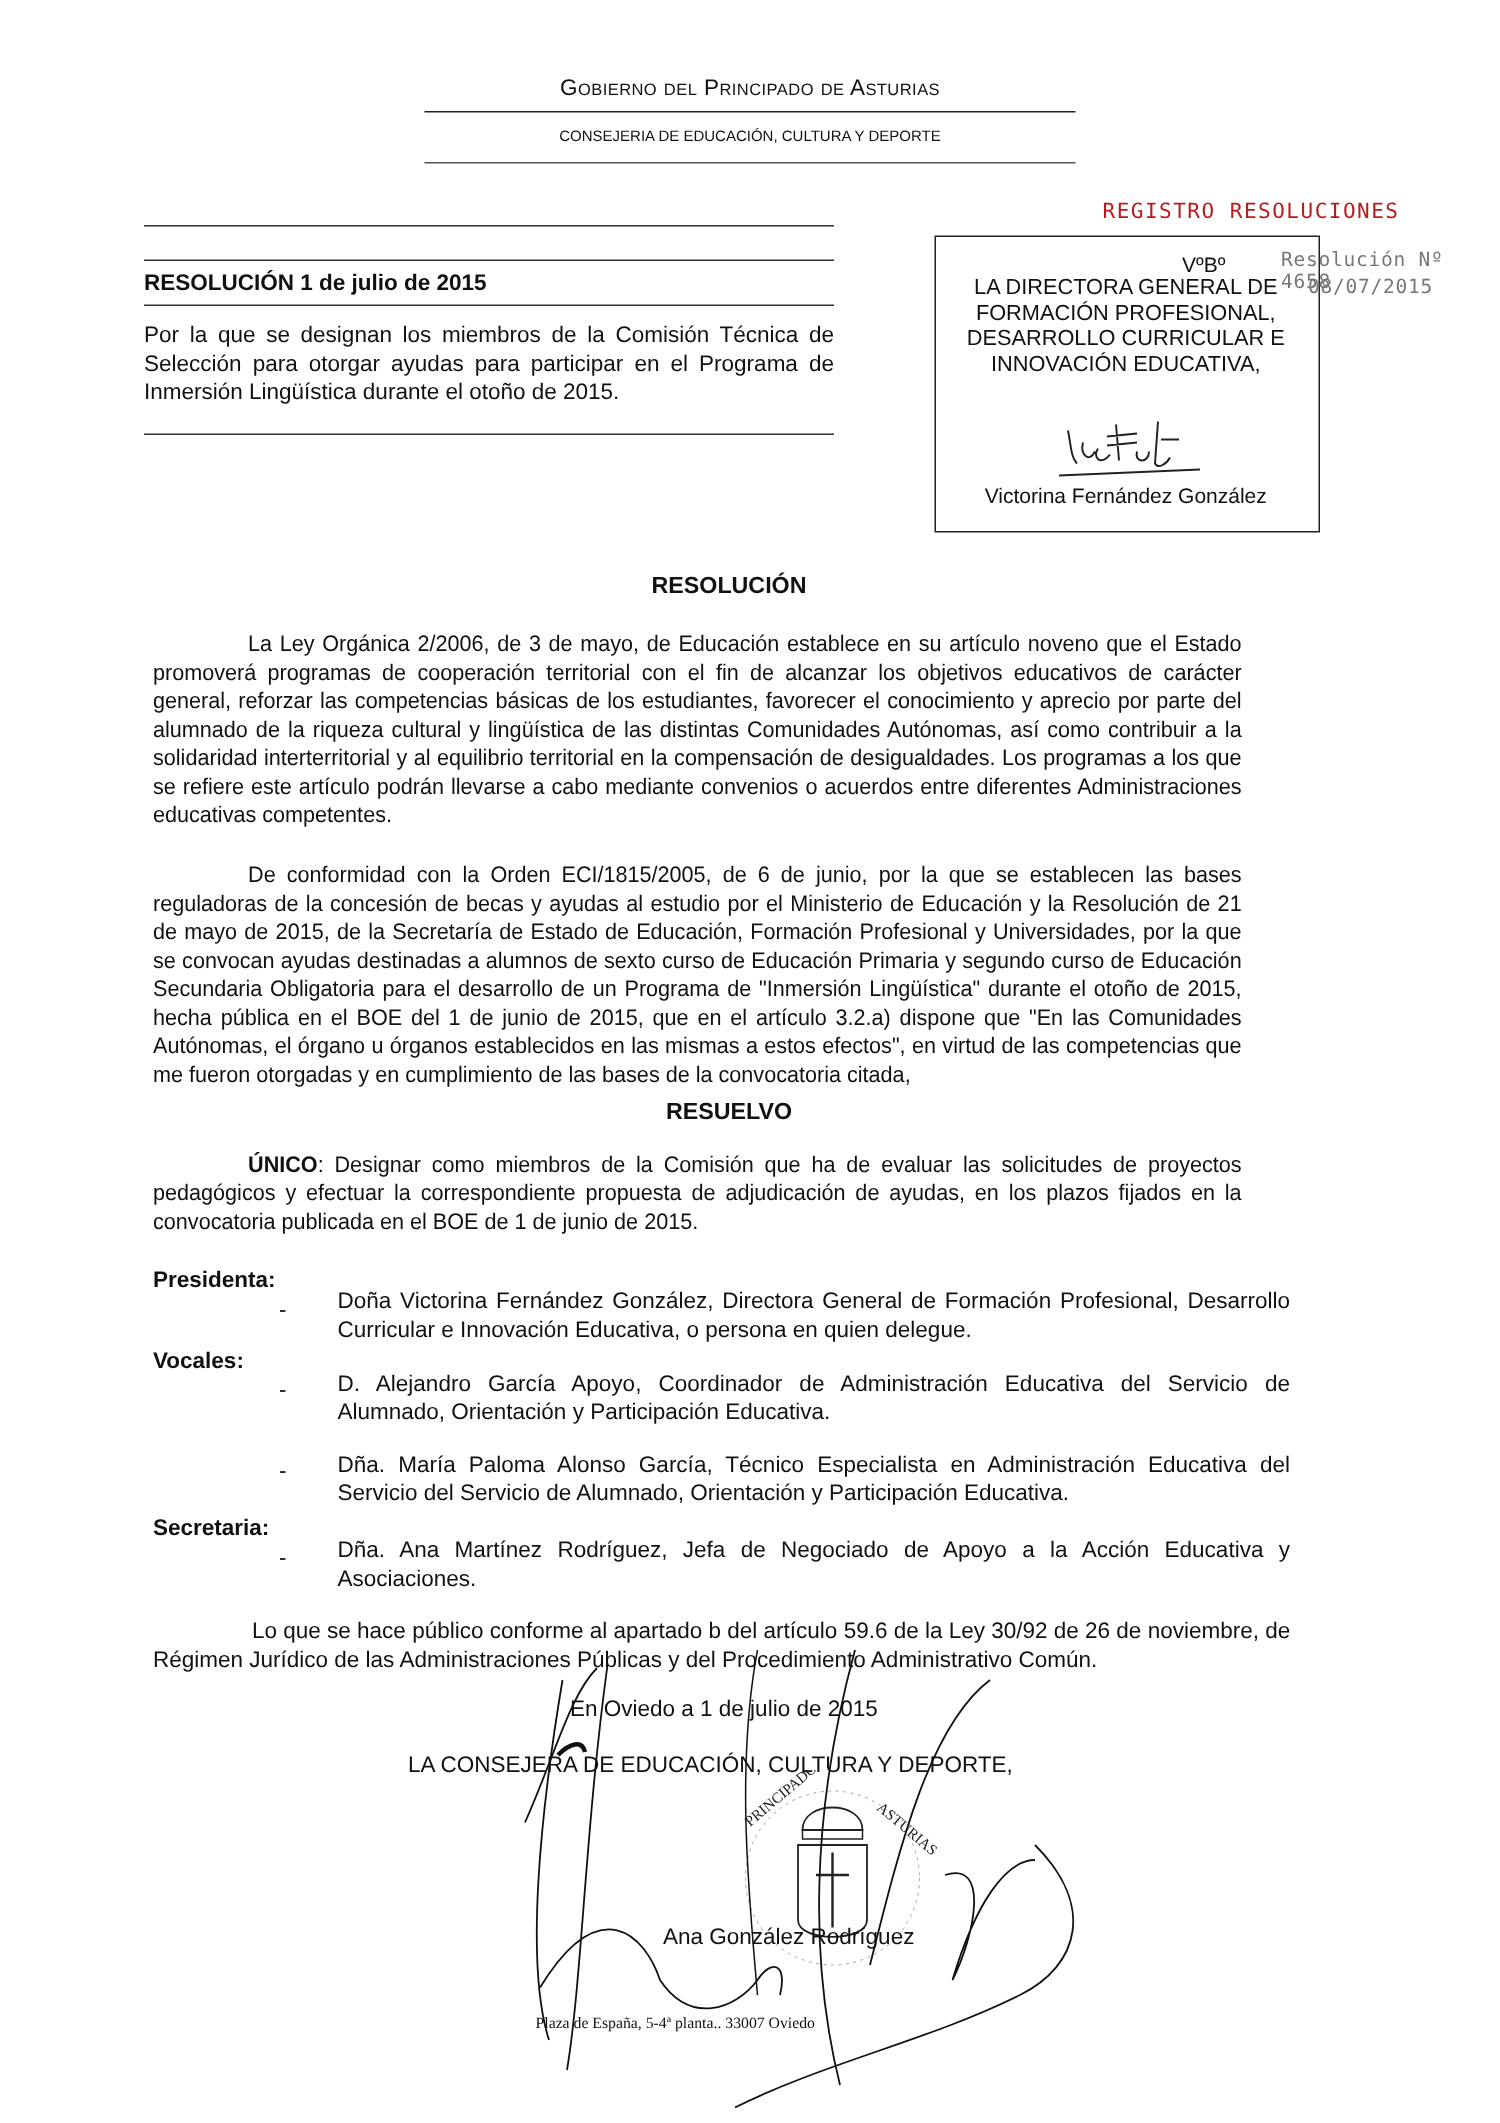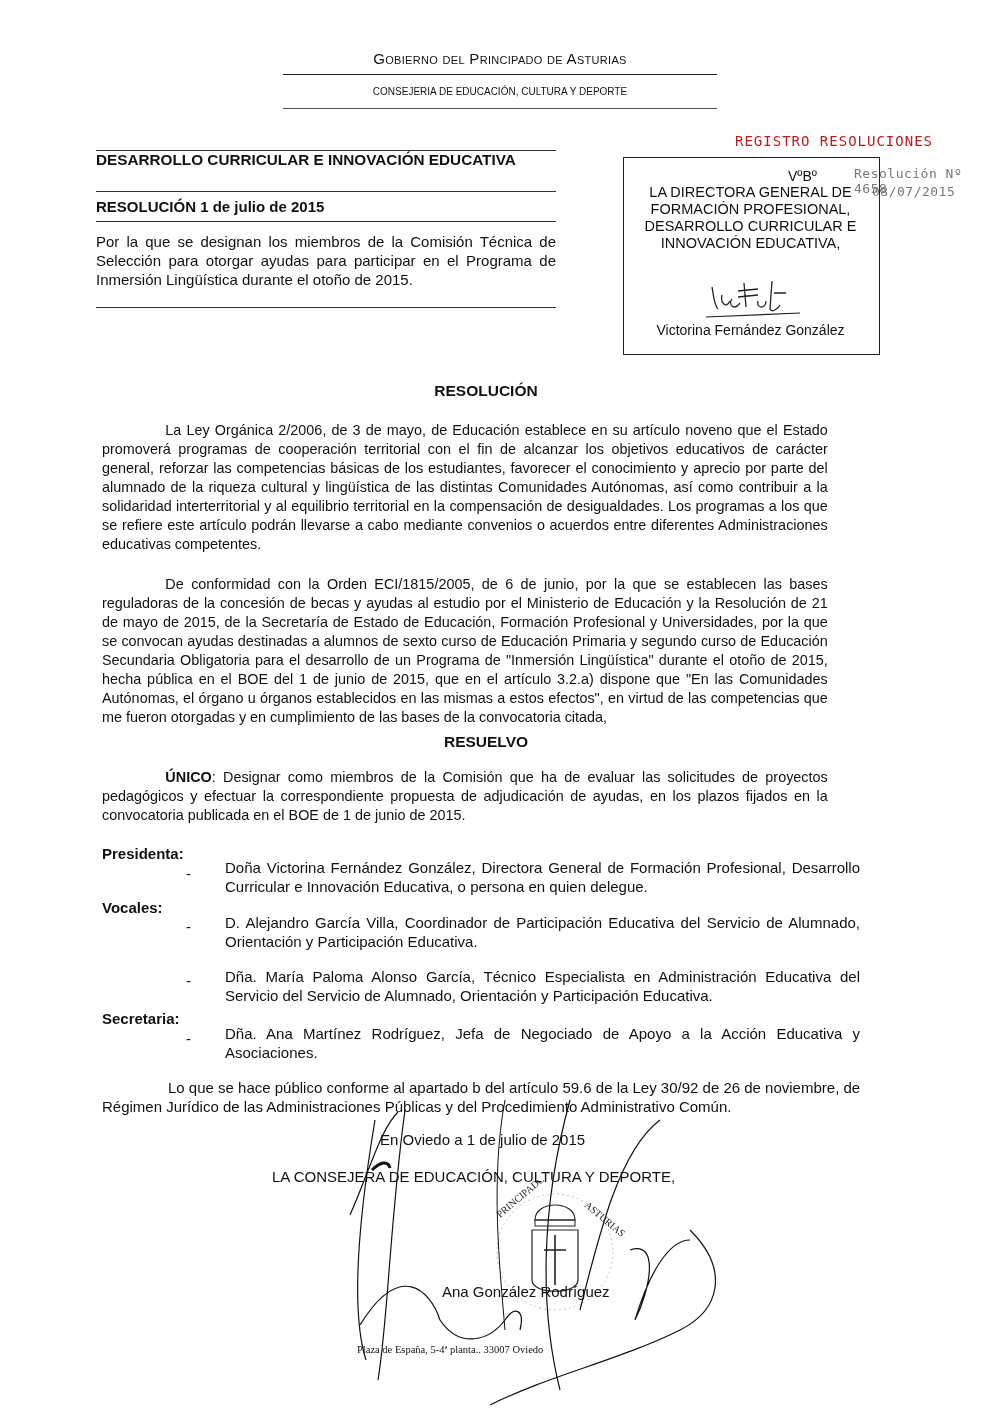--- a/index.html
+++ b/index.html
@@ -44,21 +44,20 @@
 </head>
 <body>
 
 <div class="abs hdr-title">Gobierno del Principado de Asturias</div>
 <div class="abs hdr-line1"></div>
 <div class="abs hdr-sub">CONSEJERIA DE EDUCACIÓN, CULTURA Y DEPORTE</div>
 <div class="abs hdr-line2"></div>
 
 <div class="abs left-block">
   <div class="rule"></div>
-  <div class="dir-title2">DESARROLLO CURRICULAR E INNOVACIÓN EDUCATIVA</div>
   <div style="height:22px"></div>
   <div class="rule"></div>
   <div class="res-title">RESOLUCIÓN 1 de julio de 2015</div>
   <div class="rule"></div>
   <div class="res-desc">Por la que se designan los miembros de la Comisión Técnica de Selección para otorgar ayudas para participar en el Programa de Inmersión Lingüística durante el otoño de 2015.</div>
   <div class="rule" style="margin-top:18px"></div>
 </div>
 
 <div class="abs reg-label">REGISTRO RESOLUCIONES</div>
 <div class="abs stamp-box"></div>
@@ -81,21 +80,21 @@
 <div class="abs center-head" style="top:733px">RESUELVO</div>
 
 <div class="abs para" style="top:767px"><span class="ind"></span><b>ÚNICO</b><span>: Designar como miembros de la Comisión que ha de evaluar las solicitudes de proyectos pedagógicos y efectuar la correspondiente propuesta de adjudicación de ayudas, en los plazos fijados en la convocatoria publicada en el BOE de 1 de junio de 2015.</span></div>
 
 <div class="abs role" style="top:845px">Presidenta:</div>
 <div class="abs dash" style="top:865px">-</div>
 <div class="abs member" style="top:858px">Doña Victorina Fernández González, Directora General de Formación Profesional, Desarrollo Curricular e Innovación Educativa, o persona en quien delegue.</div>
 
 <div class="abs role" style="top:899px">Vocales:</div>
 <div class="abs dash" style="top:918px">-</div>
-<div class="abs member" style="top:913px">D. Alejandro García Villa, Coordinador de Participación Educativa del Servicio de Alumnado, Orientación y Participación Educativa.</div>
+<div class="abs member" style="top:913px">D. Alejandro García Apoyo, Coordinador de Administración Educativa del Servicio de Alumnado, Orientación y Participación Educativa.</div>
 
 <div class="abs dash" style="top:972px">-</div>
 <div class="abs member" style="top:967px">Dña. María Paloma Alonso García, Técnico Especialista en Administración Educativa del Servicio del Servicio de Alumnado, Orientación y Participación Educativa.</div>
 
 <div class="abs role" style="top:1010px">Secretaria:</div>
 <div class="abs dash" style="top:1030px">-</div>
 <div class="abs member" style="top:1024px">Dña. Ana Martínez Rodríguez, Jefa de Negociado de Apoyo a la Acción Educativa y Asociaciones.</div>
 
 <div class="abs closing" style="top:1078px"><span style="display:inline-block;width:66px"></span><span>Lo que se hace público conforme al apartado b del artículo 59.6 de la Ley 30/92 de 26 de noviembre, de Régimen Jurídico de las Administraciones Públicas y del Procedimiento Administrativo Común.</span></div>
 

